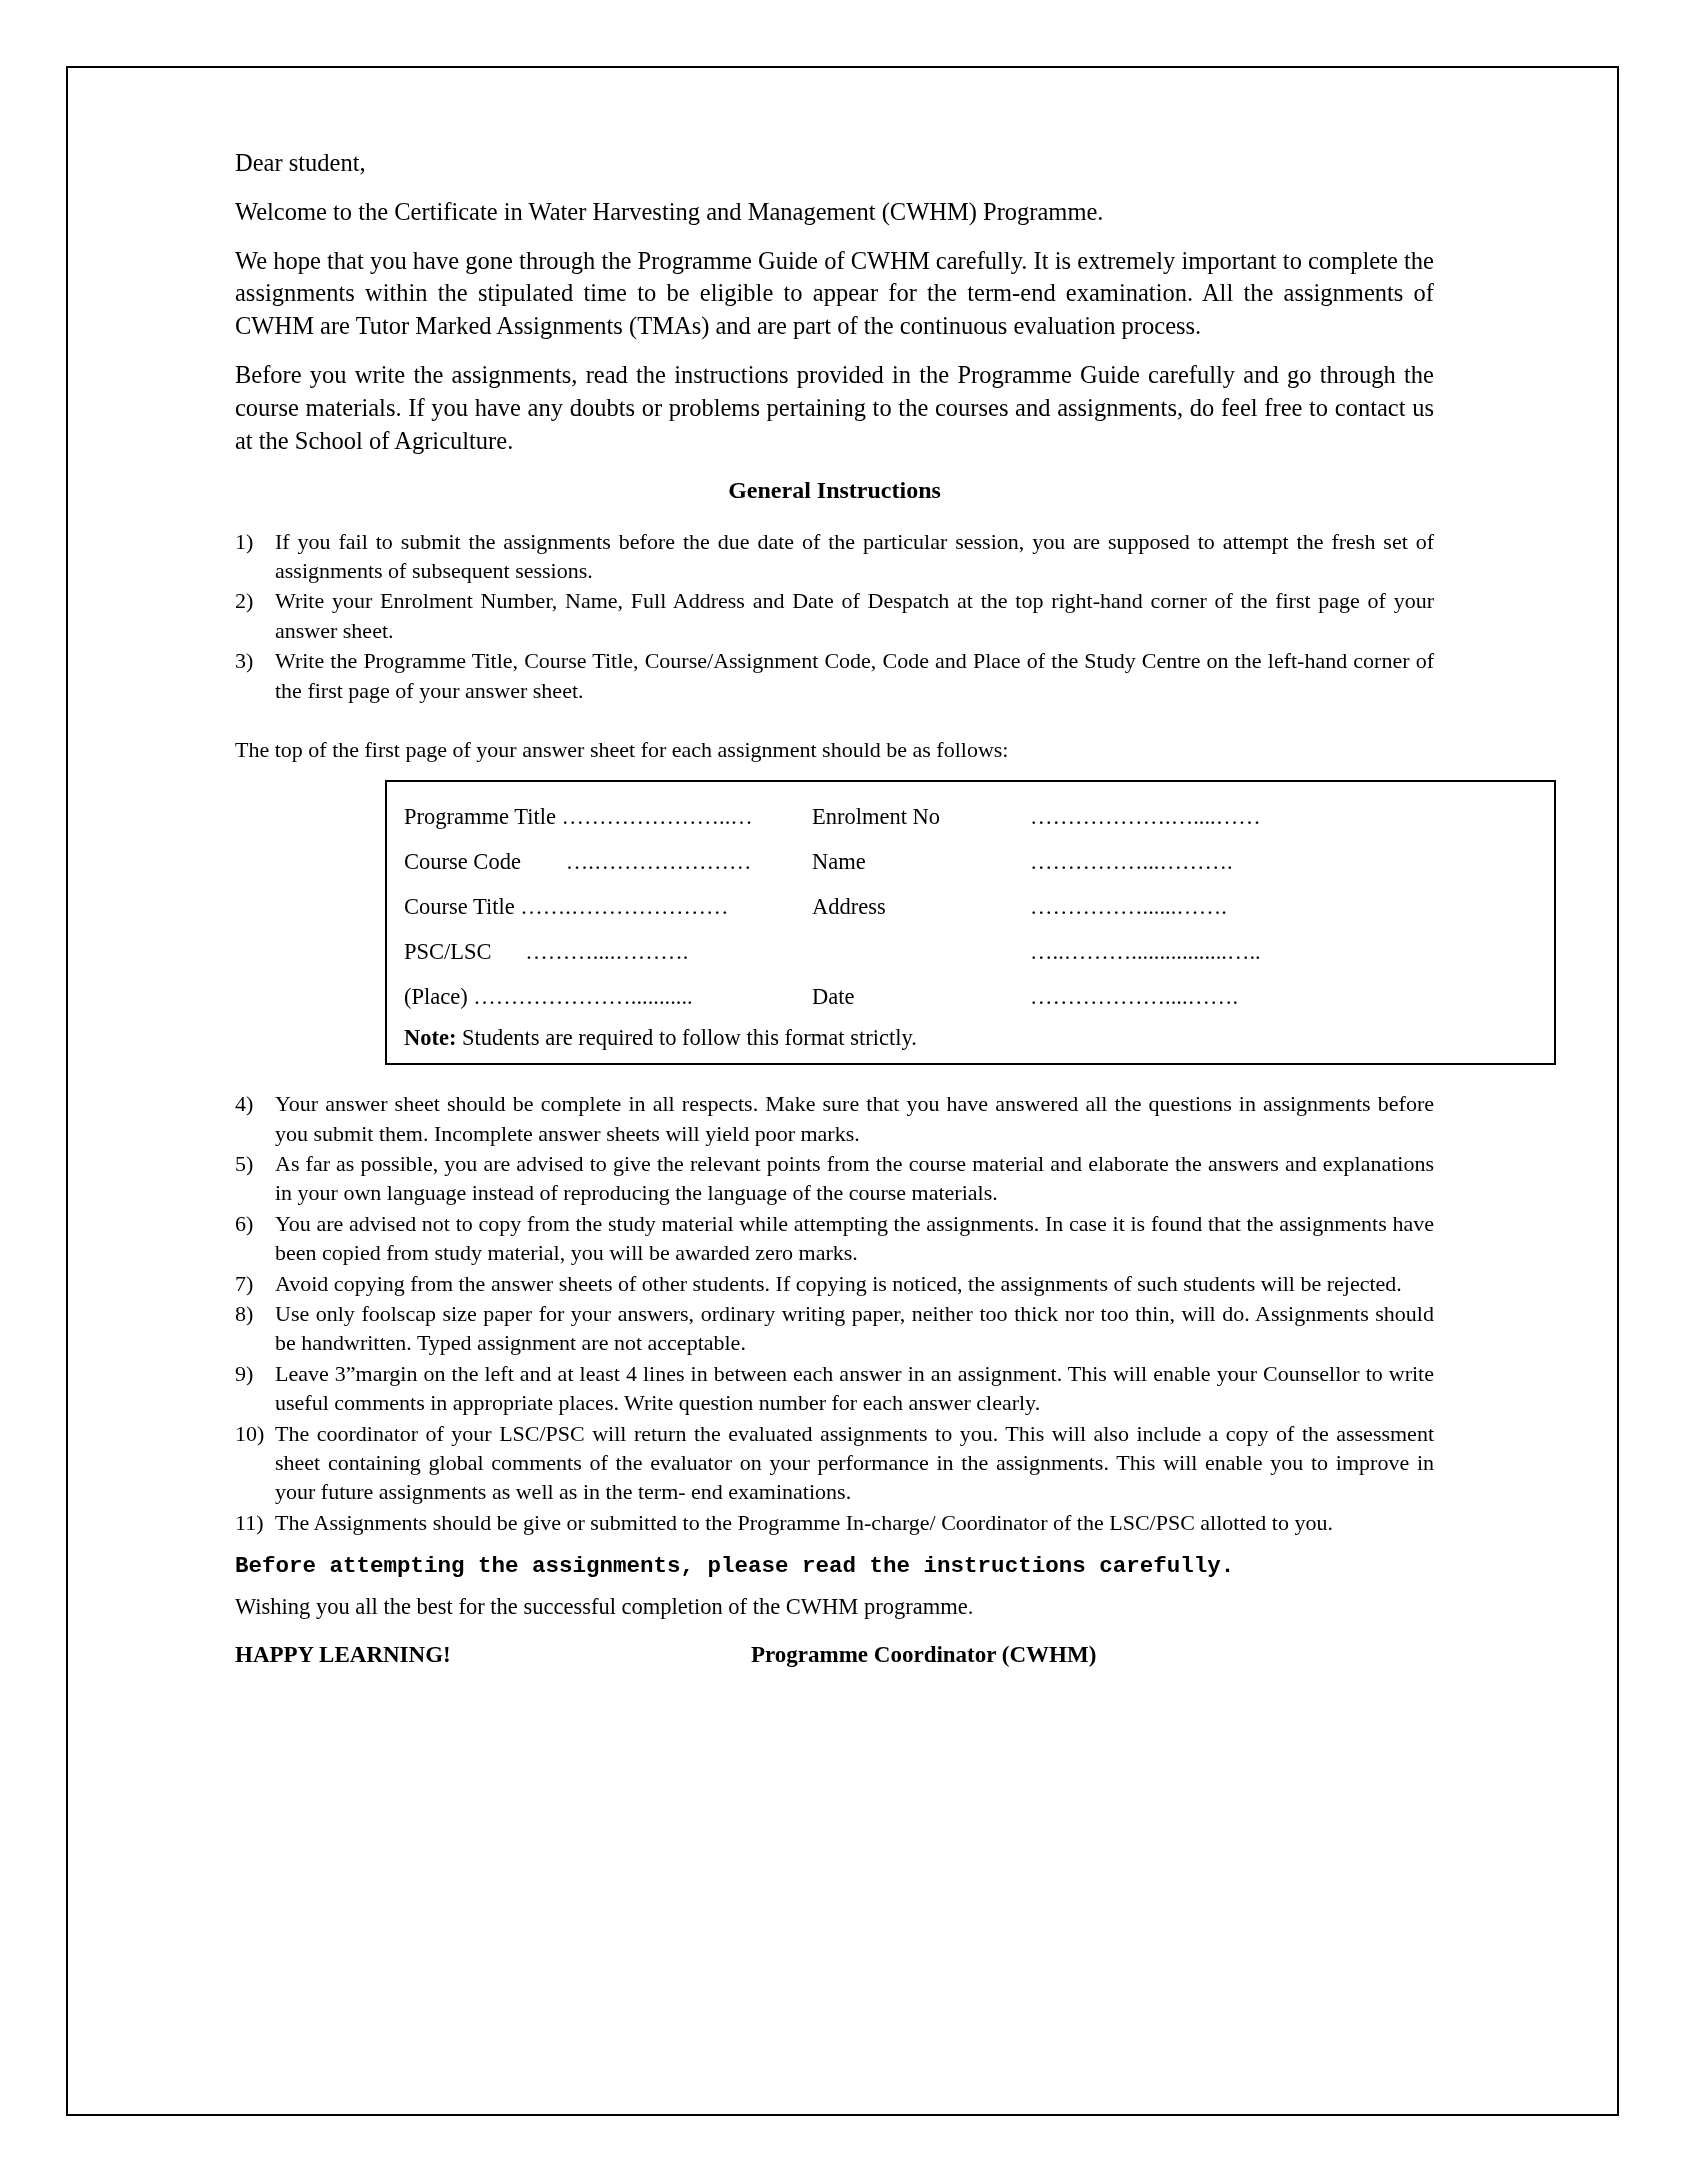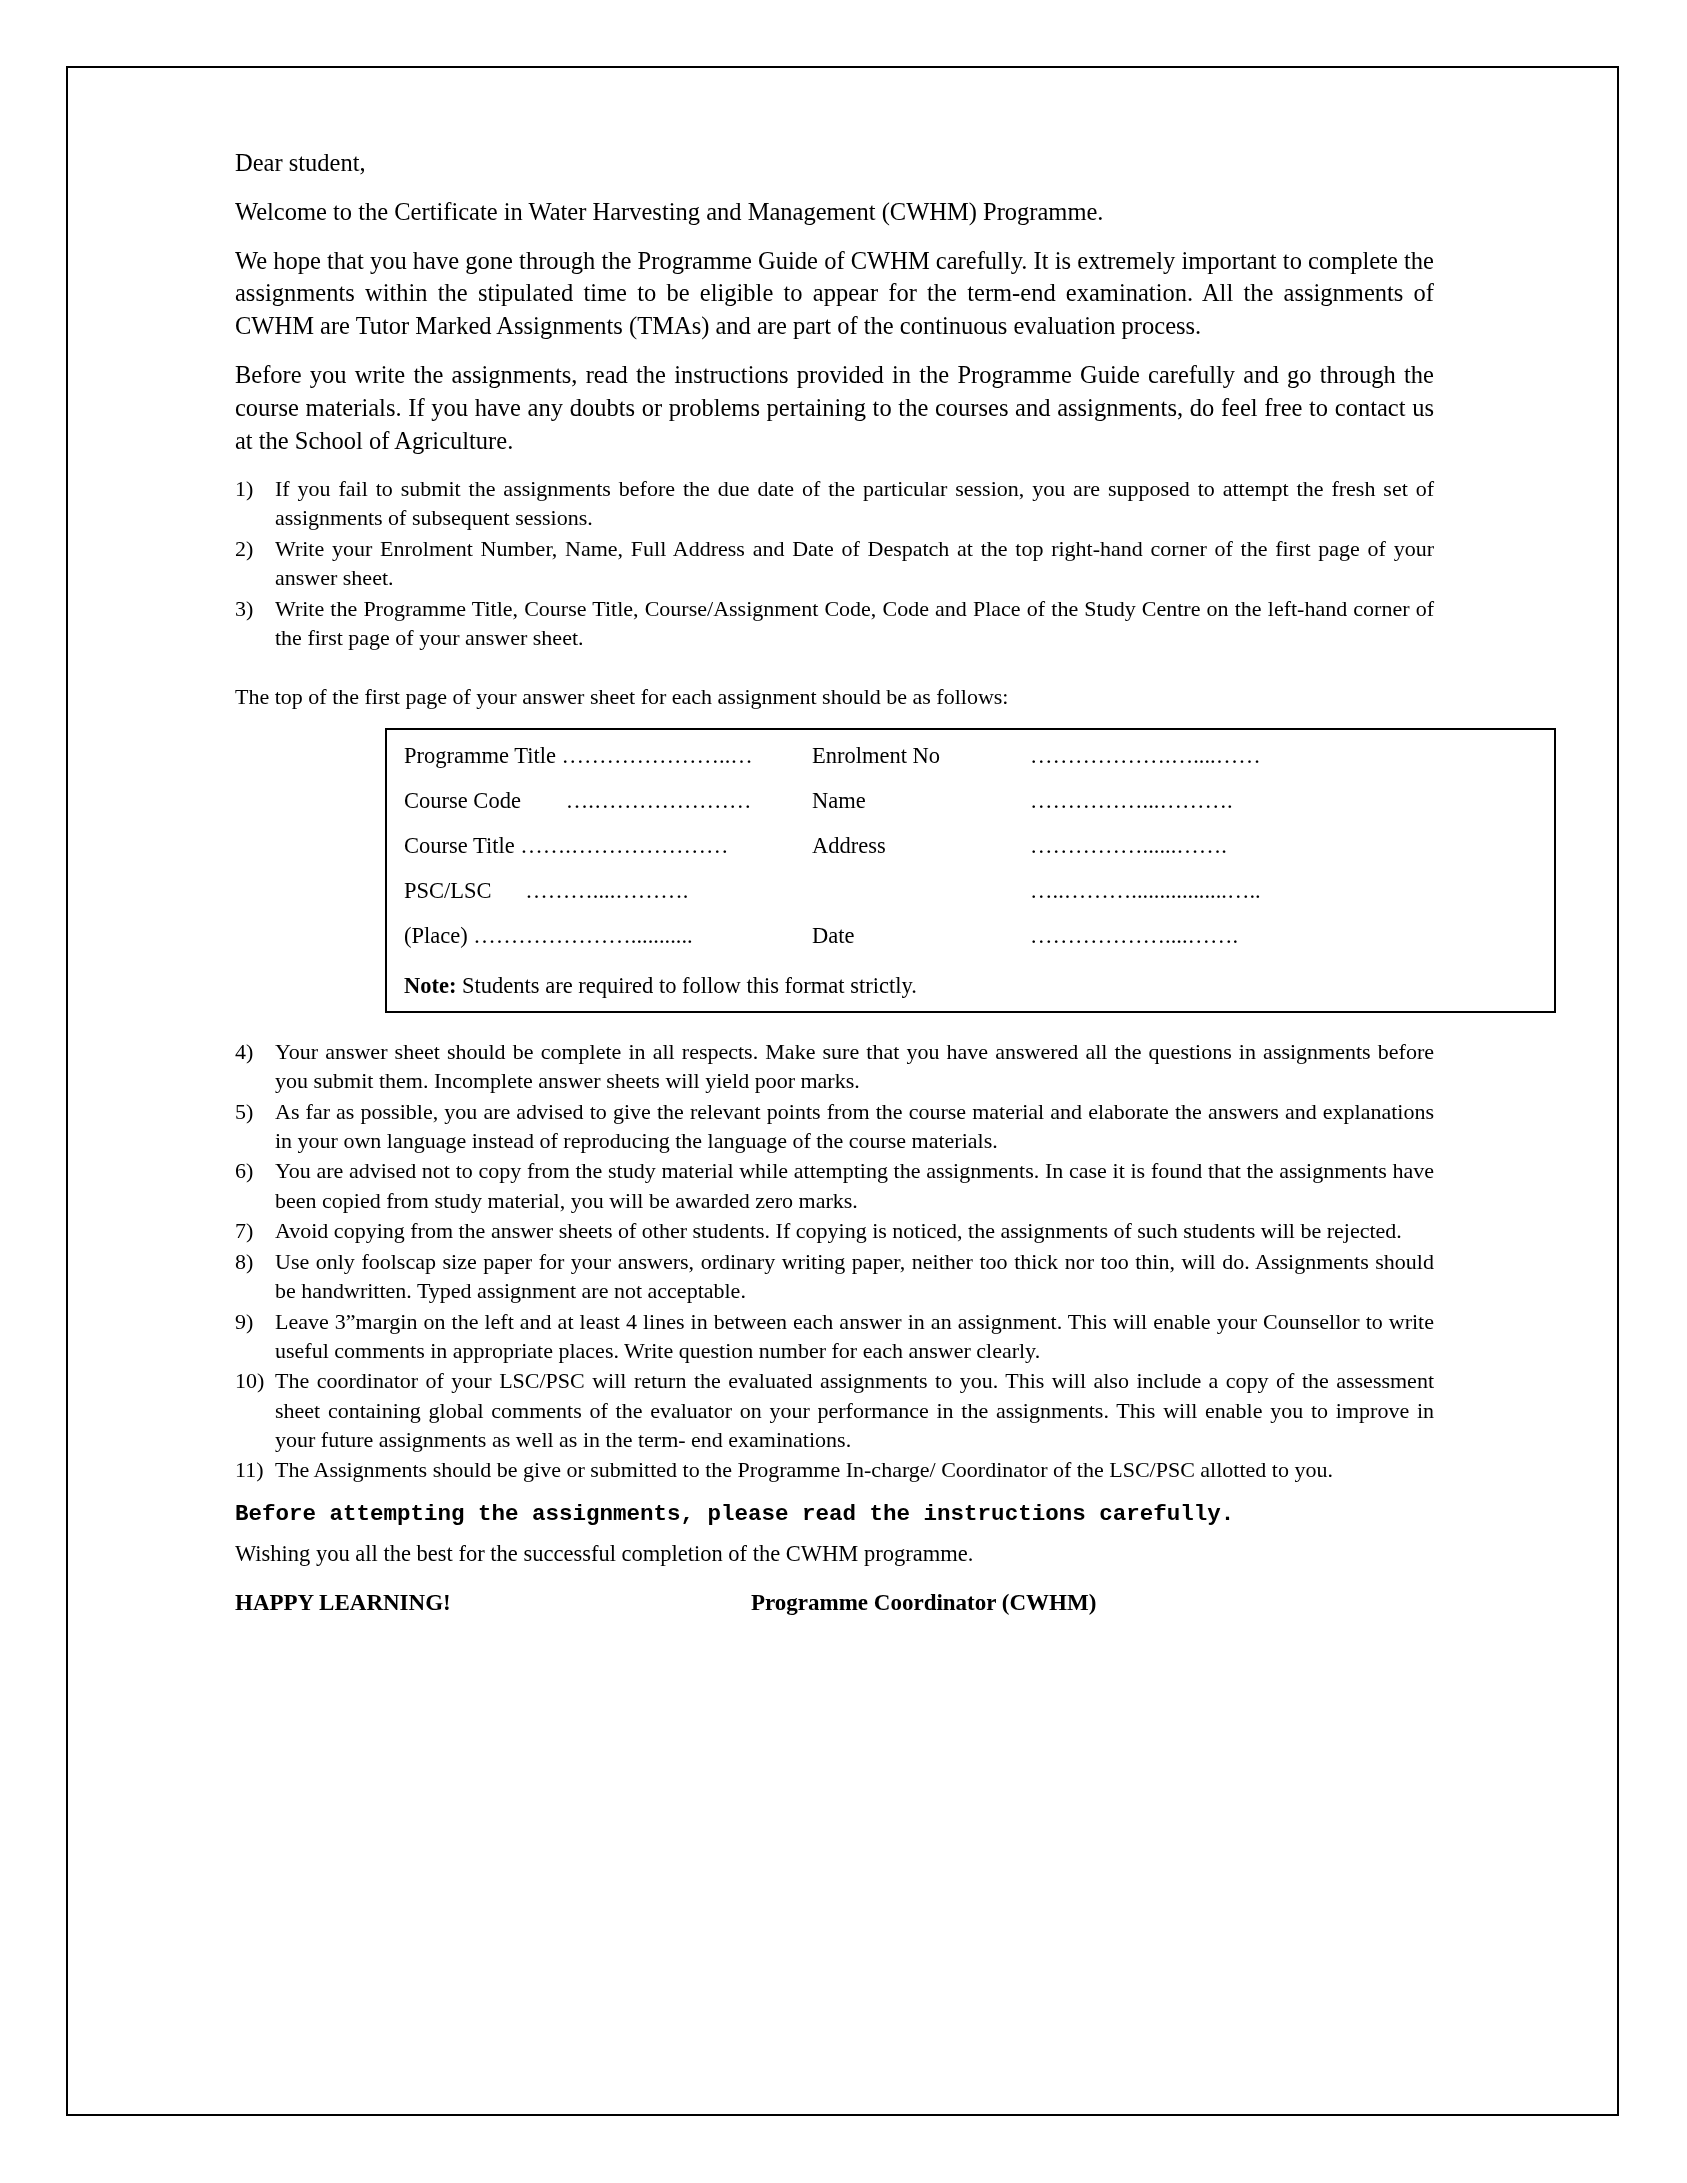--- a/index.html
+++ b/index.html
@@ -93,21 +93,21 @@
   
   .format-box {
     margin: 0 0 0 150px;
     width: 1171px;
     border: 2px solid #000000;
     box-sizing: border-box;
     padding: 12px 0 6.6px 0;
   }
   .format-row {
     display: flex;
-    align-items: flex-start;
+    align-items: center;
     font-size: 22.5px;
     line-height: 1.25;
     padding: 0 4px 0 17px;
     height: 45px;
   }
   .format-row .col-a {
     flex: 0 0 408px;
     width: 408px;
     white-space: pre;
   }
@@ -154,20 +154,21 @@
   <div class="content">
 
     <p class="salutation">Dear student,</p>
 
     <p class="welcome">Welcome to the Certificate in Water Harvesting and Management (CWHM) Programme.</p>
 
     <p class="justified">We hope that you have gone through the Programme Guide of CWHM carefully. It is extremely important to complete the assignments within the stipulated time to be eligible to appear for the term-end examination. All the assignments of CWHM are Tutor Marked Assignments (TMAs) and are part of the continuous evaluation process.</p>
 
     <p class="justified">Before you write the assignments, read the instructions provided in the Programme Guide carefully and go through the course materials. If you have any doubts or problems pertaining to the courses and assignments, do feel free to contact us at the School of Agriculture.</p>
 
+    <div class="section-heading">General Instructions</div>
 
     <ul class="num-list list-first">
       <li>
         <span class="marker">1)</span>
         <span class="body">If you fail to submit the assignments before the due date of the particular session, you are supposed to attempt the fresh set of assignments of subsequent sessions.</span>
       </li>
       <li>
         <span class="marker">2)</span>
         <span class="body">Write your Enrolment Number, Name, Full Address and Date of Despatch at the top right-hand corner of the first page of your answer sheet.</span>
       </li>

